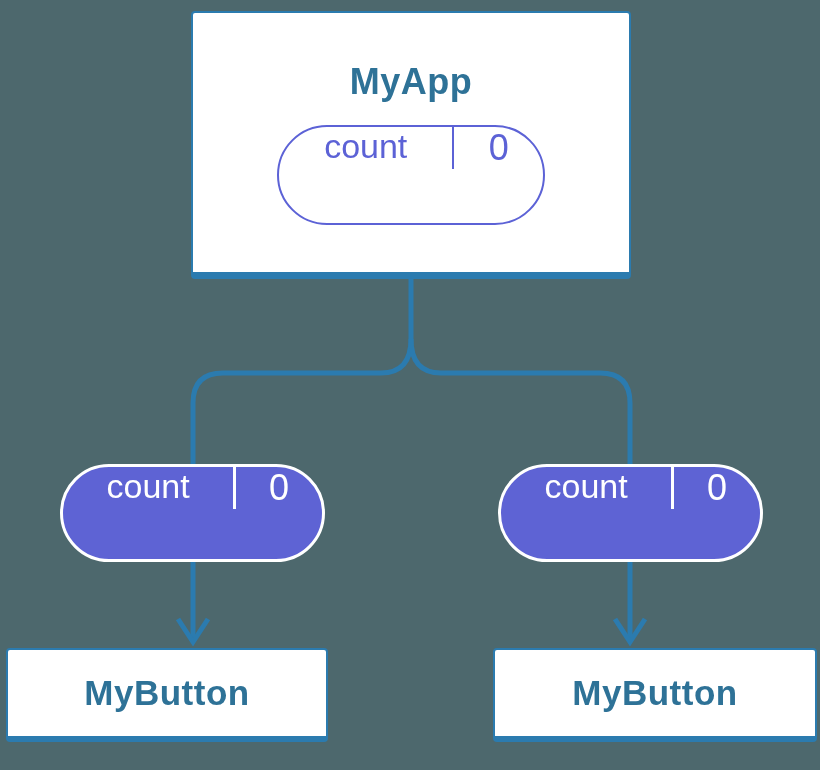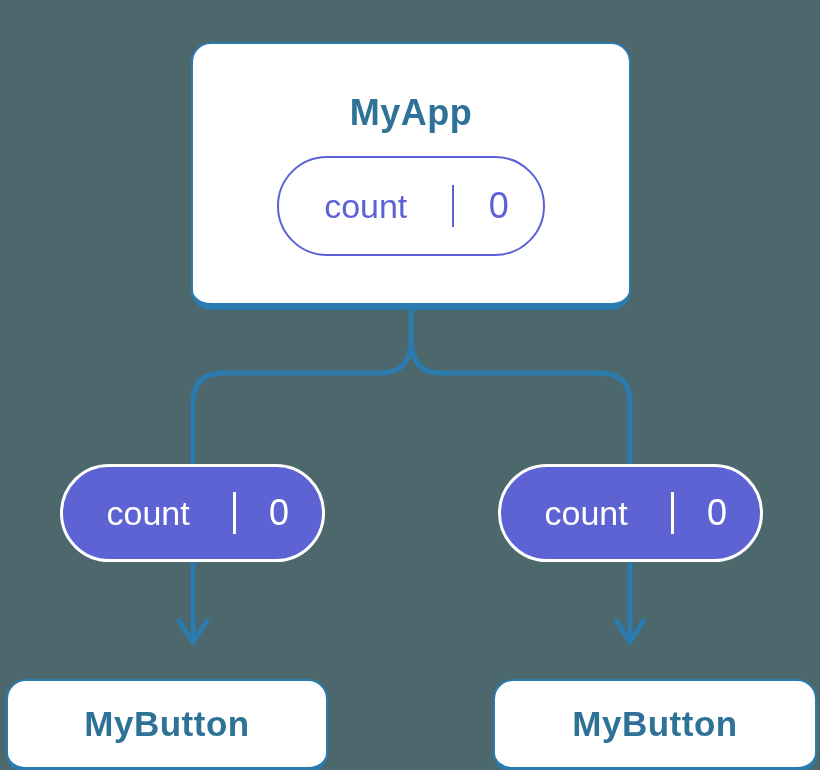--- a/index.html
+++ b/index.html
@@ -30,41 +30,40 @@
   .connector-svg path {
     stroke: var(--accent-blue);
     stroke-width: 5;
     fill: none;
   }
   .node {
     position: absolute;
     z-index: 2;
     background: var(--node-bg);
     border: 2px solid var(--accent-blue);
-    border-radius: 20px;
-    margin-top: 31px;
+    border-radius: 4px;
   }
   .root-node {
     left: 191px; top: 11px;
     width: 440px; height: 268px;
     border-bottom-width: 7px;
   }
   .node-title {
     text-align: center;
     font-size: 36px;
     font-weight: 600;
     color: var(--title-text);
     letter-spacing: 0.5px;
   }
   .root-node .node-title {
     margin-top: 48px;
   }
   .pill {
     display: flex;
-    align-items: center;
+    align-items: flex-start;
     overflow: hidden;
   }
   .state-pill {
     position: absolute;
     left: 50%; transform: translateX(-50%);
     top: 112px;
     width: 268px; height: 100px;
     background: var(--node-bg);
     border: 2.5px solid var(--purple-outline);
     border-radius: 50px;

